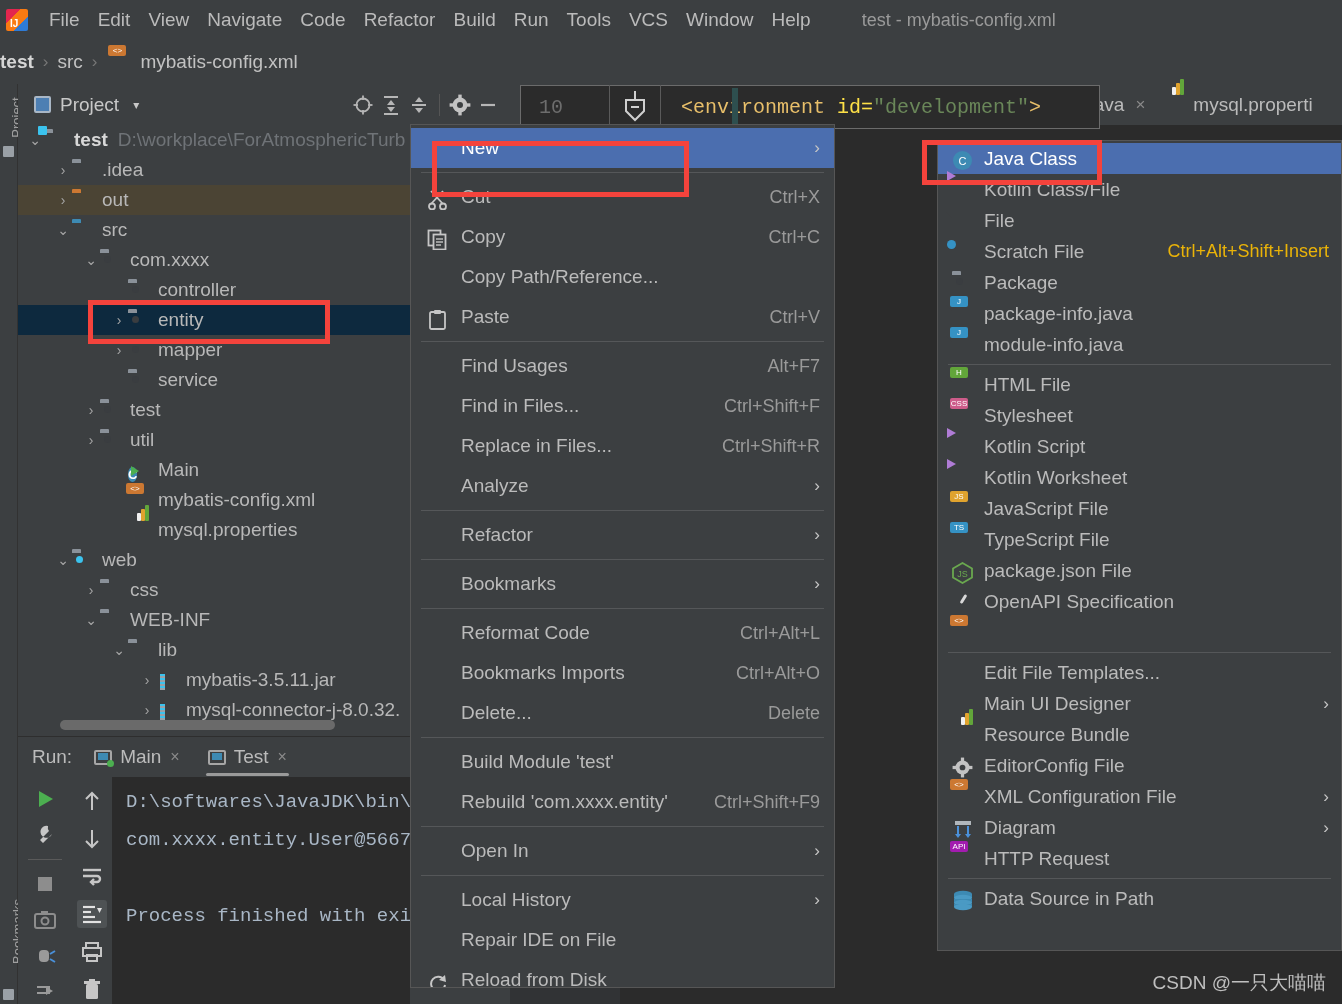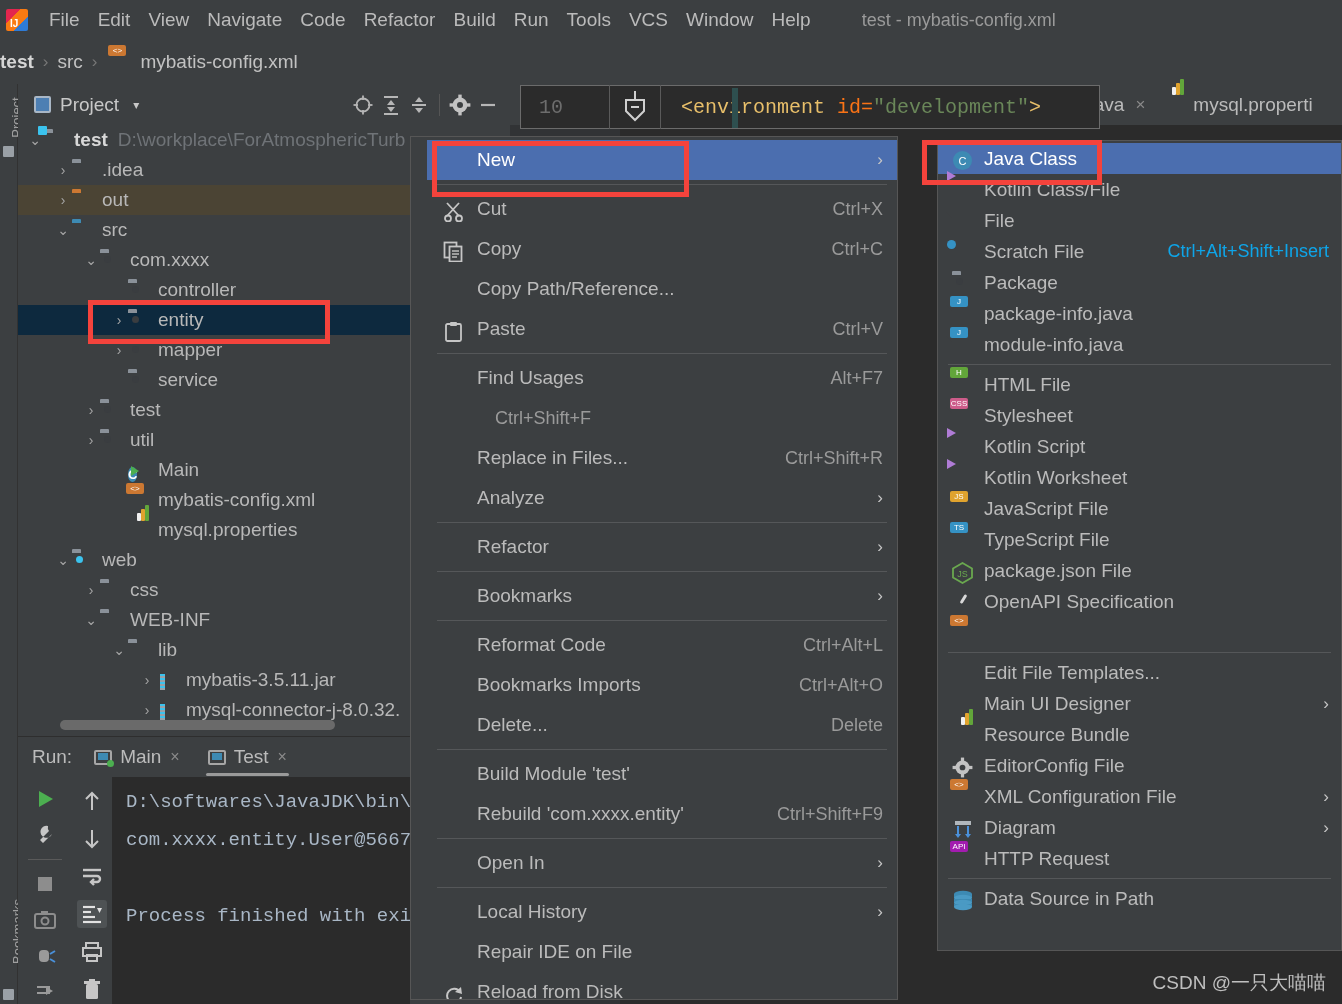--- a/index.html
+++ b/index.html
@@ -118,21 +118,21 @@
     width: 88px; padding-left: 18px; font-family: "Liberation Mono", monospace;
     font-size: 20px; color: #6d6d6d;
   }
   .lb-div { width: 1px; height: 44px; background: #5a5a5a; }
   .lb-icon { width: 50px; display: flex; align-items: center; justify-content: center; }
   .lb-code {
     flex: 1; padding-left: 20px; font-family: "Liberation Mono", monospace;
     font-size: 20px; white-space: nowrap;
   }
   .k-tag { color: #e8bf6a; }
-  .k-attr { color: #f97316; }
+  .k-attr { color: #fde047; }
   .k-str { color: #6a8759; }
   .caret-bar {
     position: absolute; left: 211px; top: 2px; width: 6px; height: 40px;
     background: #2e4f4f;
   }
 
   
   .tree {
     position: absolute; left: 18px; top: 125px; width: 392px; height: 605px;
     background: #3c3f41; overflow: hidden;
@@ -265,23 +265,23 @@
     font-size: 19px; color: #a9b7c6; padding: 8px 0 0 14px; overflow: hidden;
     white-space: nowrap;
   }
   .run-console div { height: 38px; line-height: 34px; }
   .gicon { width: 30px; height: 30px; display: flex; align-items: center; justify-content: center; }
   .gicon.sel { background: #4e5254; border-radius: 3px; }
   .grun-sep { width: 34px; height: 1px; background: #5a5a5a; }
 
   
   .ctxmenu {
-    position: absolute; left: 410px; top: 136px; width: 488px;
+    position: absolute; left: 410px; top: 124px; width: 425px;
     background: #3c3f41; border: 1px solid #565656; z-index: 20;
-    padding: 3px 0 0 16px; font-size: 19px; overflow: hidden; height: 864px;
+    padding: 3px 0 0 0; font-size: 19px; overflow: hidden; height: 864px;
   }
   .mi {
     height: 40px; display: flex; align-items: center; color: #bbbbbb;
     padding-left: 16px; padding-right: 14px; position: relative; white-space: nowrap;
   }
   .mi.hl { background: #4b6eaf; color: #ffffff; }
   .mi .mi-ico { width: 34px; display: flex; align-items: center; }
   .mi .mi-text { flex: 1; }
   .mi .mi-short { color: #9a9a9a; font-size: 18px; margin-left: 18px; }
   .mi .mi-arrow { margin-left: 16px; color: #c6c6c6; font-size: 17px; }
@@ -293,21 +293,21 @@
     background: #3c3f41; border: 1px solid #565656; z-index: 22;
     padding: 2px 0 0 0; font-size: 19px; overflow: hidden; height: 811px;
   }
   .smi {
     height: 31px; display: flex; align-items: center; color: #bbbbbb;
     padding-left: 14px; padding-right: 12px; white-space: nowrap;
   }
   .smi.hl { background: #4b6eaf; color: #ffffff; }
   .smi .smi-ico { width: 32px; display: flex; align-items: center; flex: none; }
   .smi .smi-text { flex: 1; }
-  .smi .smi-short { color: #0ea5e9; font-size: 18px; margin-left: 30px; text-align: center; }
+  .smi .smi-short { color: #eab308; font-size: 18px; margin-left: 30px; text-align: center; }
   .smi .smi-arrow { margin-left: 14px; color: #c6c6c6; font-size: 17px; }
 
   .kotlin-ico {
     width: 18px; height: 20px; background: #9aa0a6; border-radius: 2px; position: relative;
   }
   .kotlin-ico:after {
     content: ""; position: absolute; right: -4px; bottom: 0; width: 0; height: 0;
     border-left: 9px solid #b07cd6; border-top: 5px solid transparent;
     border-bottom: 5px solid transparent;
   }
@@ -749,20 +749,21 @@
         <span class="mi-short">Ctrl+V</span>
       </div>
       <div class="msep"></div>
       <div class="mi">
         <span class="mi-ico"></span>
         <span class="mi-text">Find Usages</span>
         <span class="mi-short">Alt+F7</span>
       </div>
       <div class="mi">
         <span class="mi-ico"></span>
+        <span class="mi-text">Find in Files...</span>
         <span class="mi-short">Ctrl+Shift+F</span>
       </div>
       <div class="mi">
         <span class="mi-ico"></span>
         <span class="mi-text">Replace in Files...</span>
         <span class="mi-short">Ctrl+Shift+R</span>
       </div>
       <div class="mi">
         <span class="mi-ico"></span>
         <span class="mi-text">Analyze</span>

